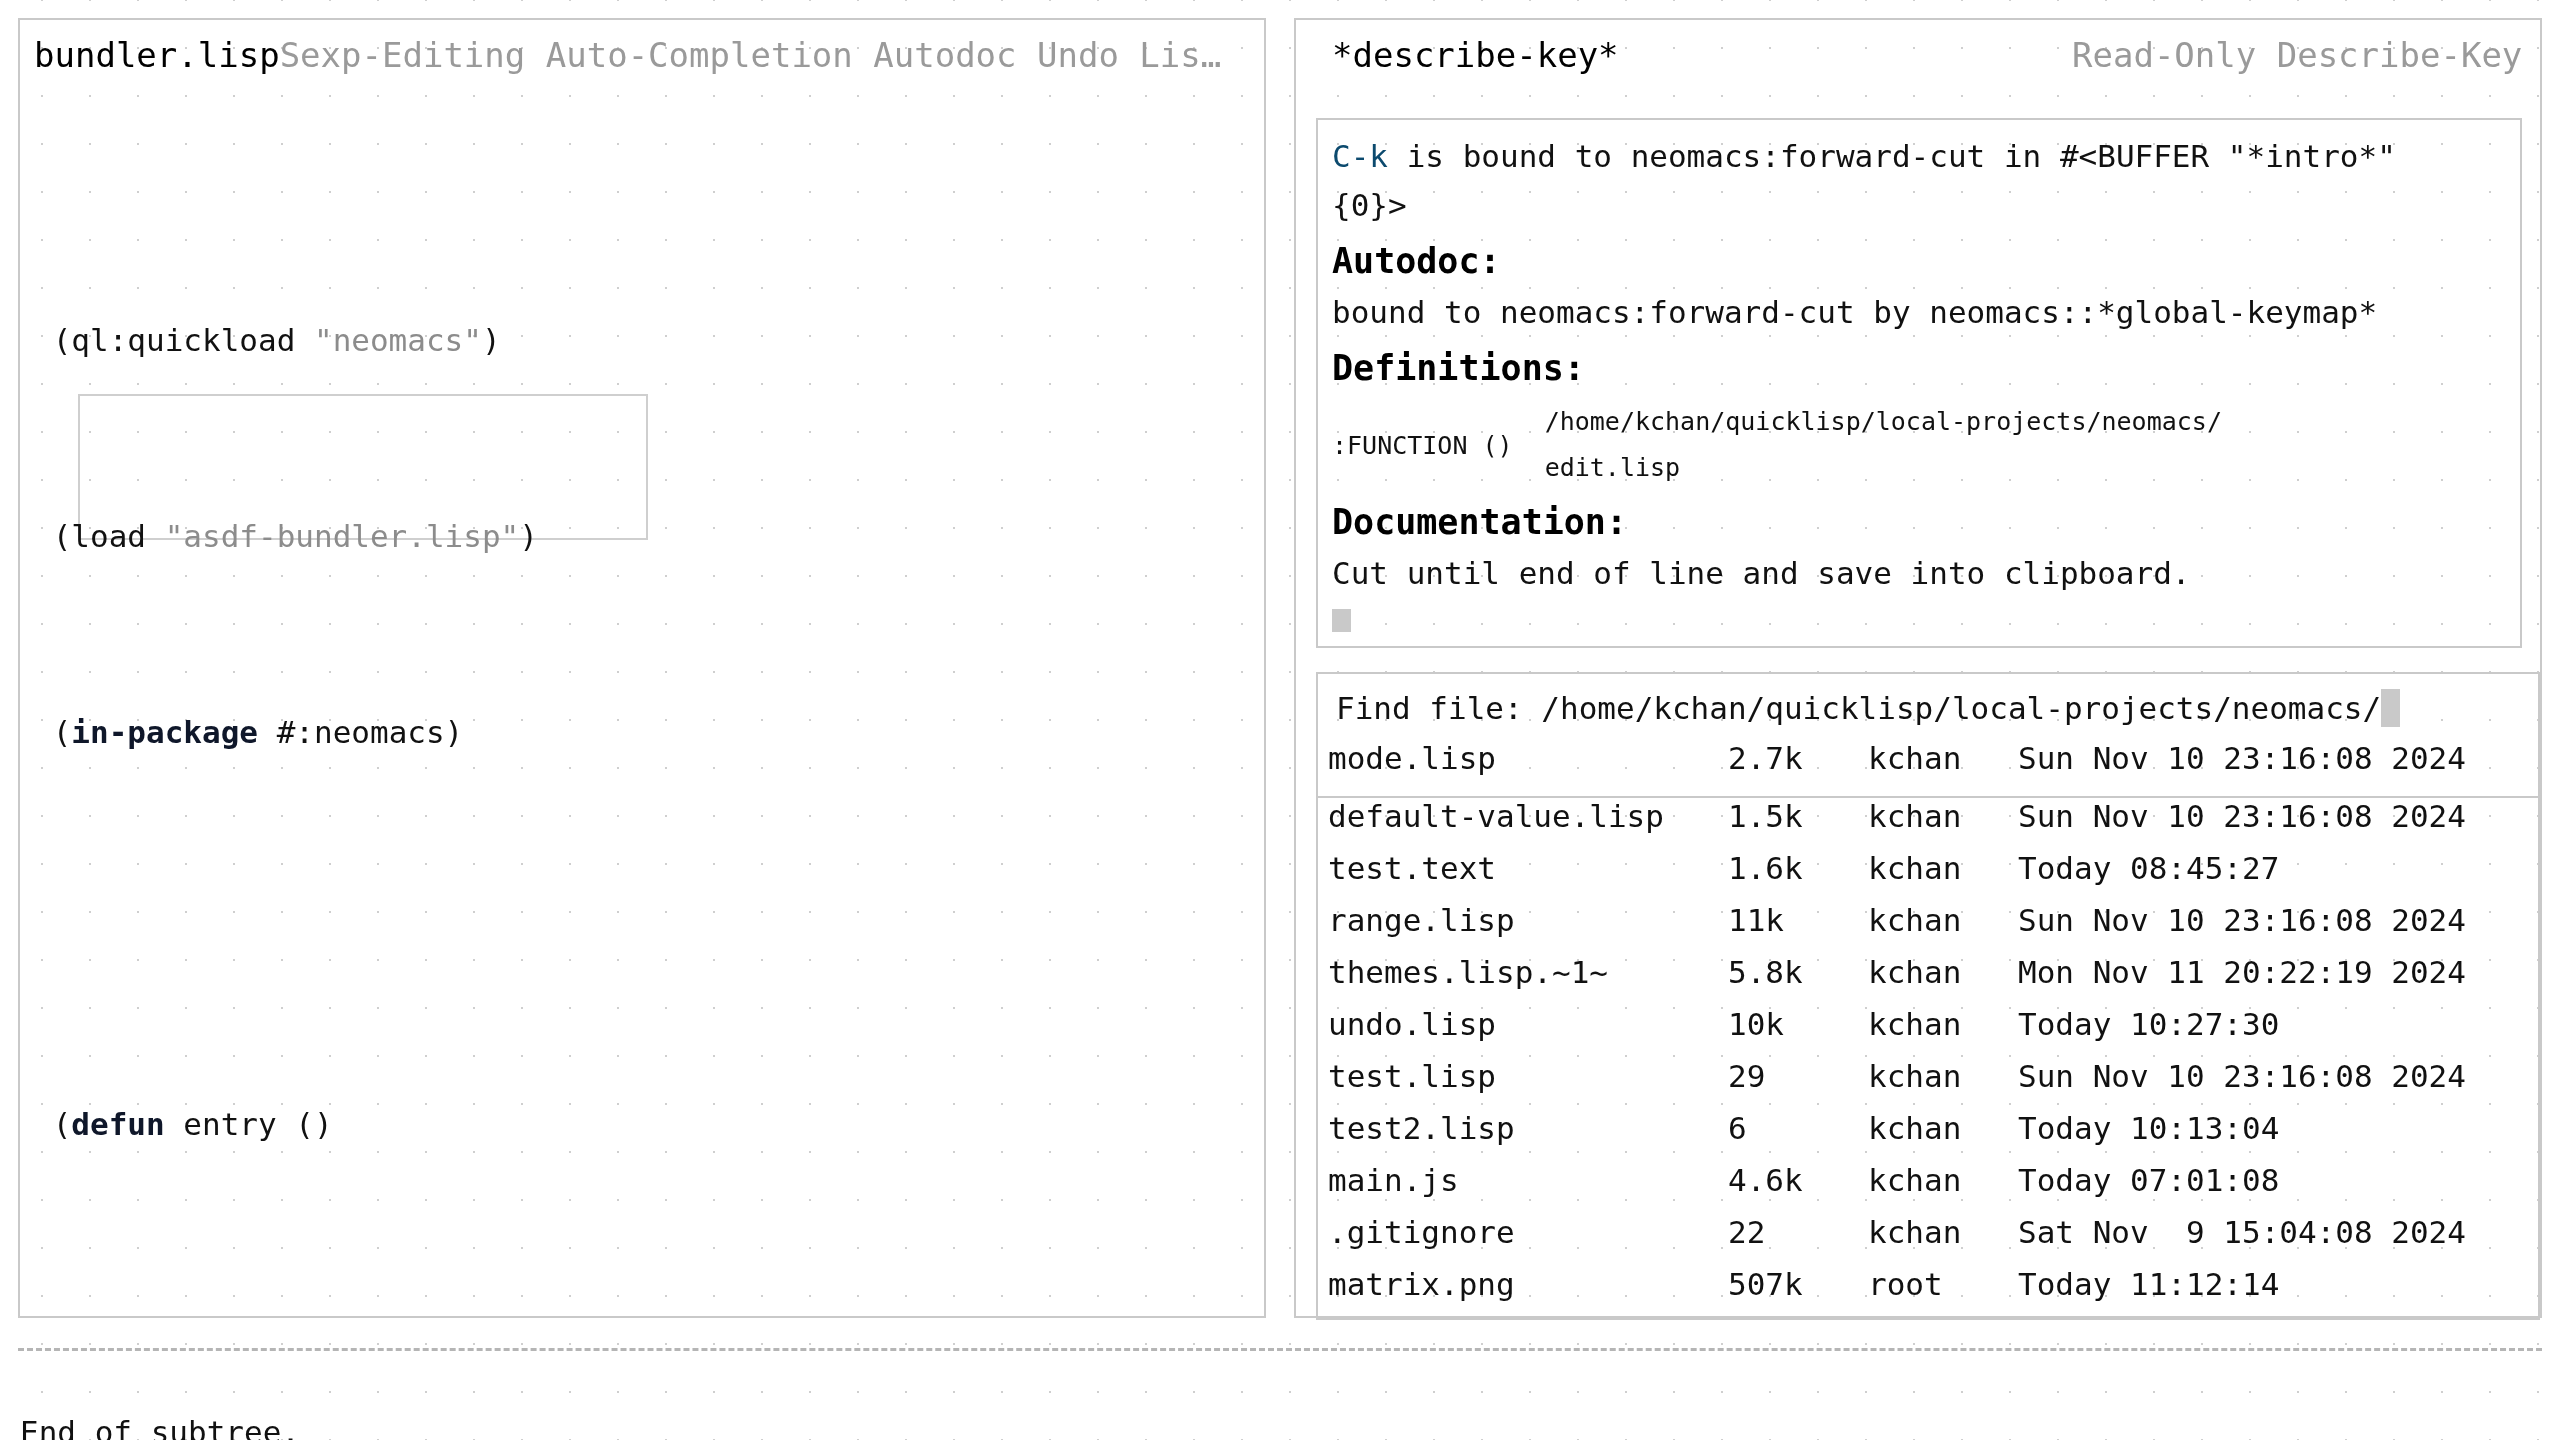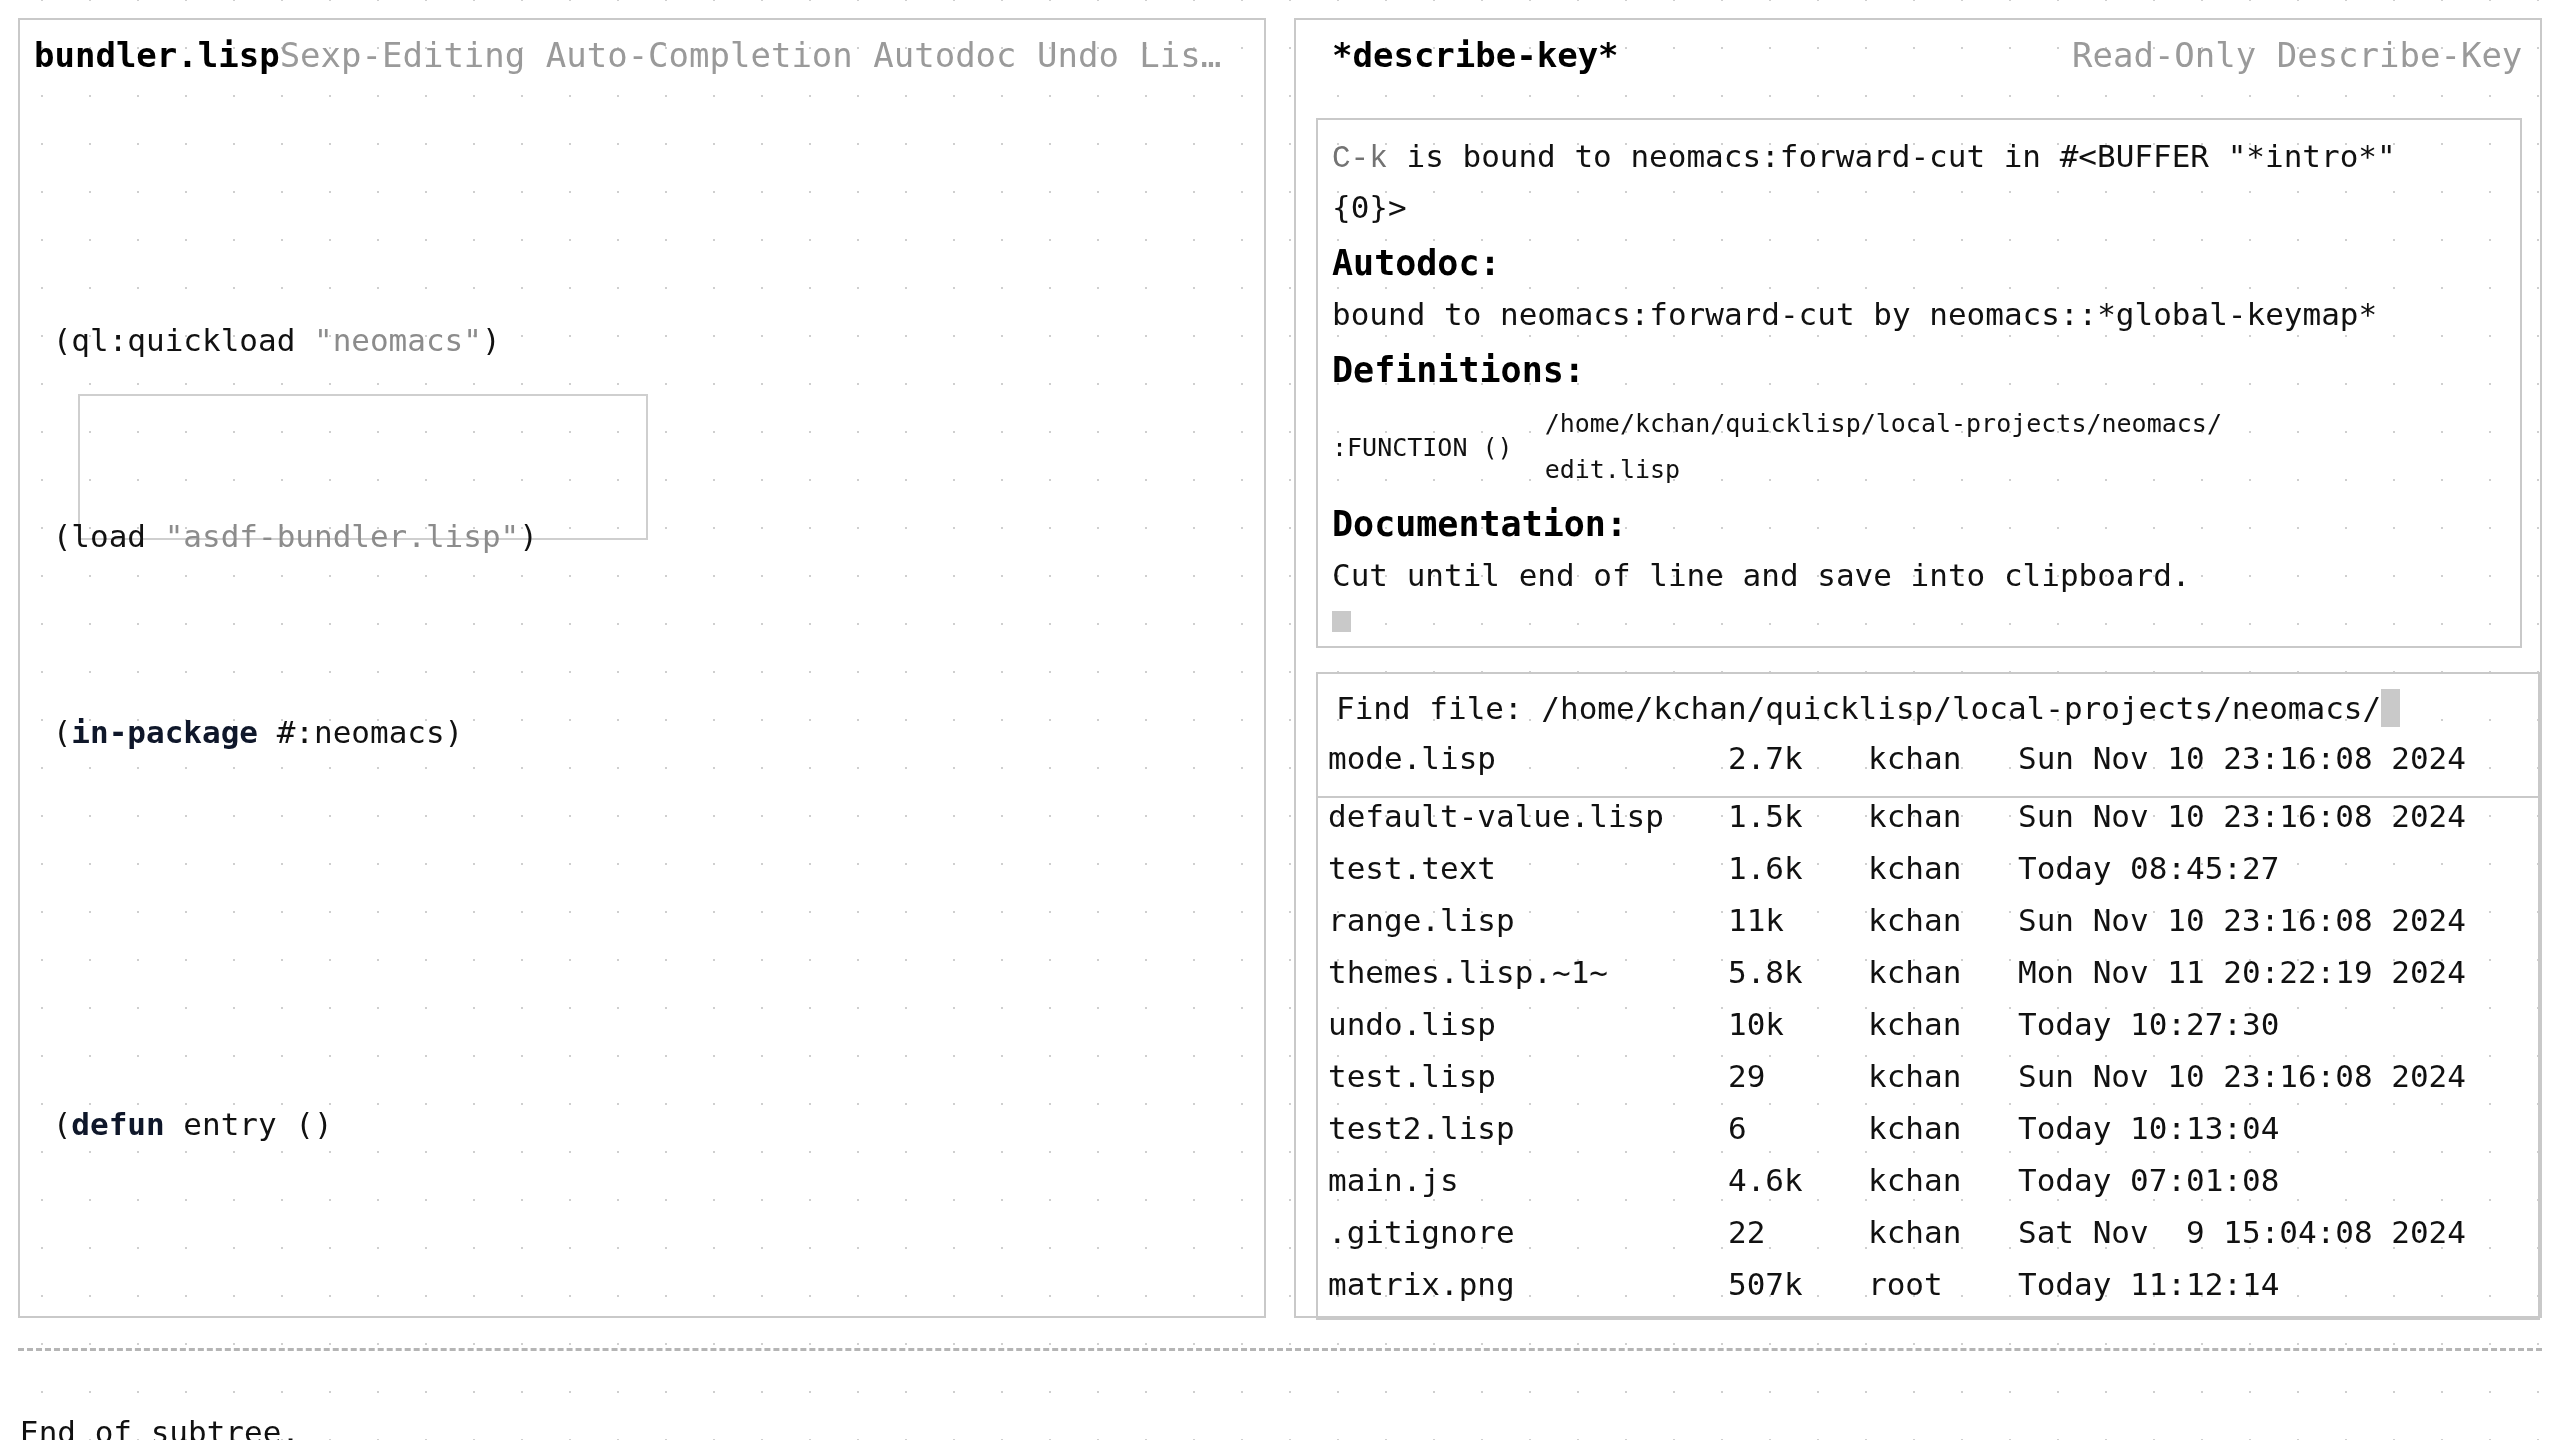--- a/index.html
+++ b/index.html
@@ -39,21 +39,21 @@
   #sub-describe { left: 1316px; top: 118px; width: 1206px; height: 530px; }
   #sub-find     { left: 1316px; top: 672px; width: 1224px; height: 648px; }
 
   
   .hdr {
     position: absolute;
     white-space: nowrap;
     font-size: 34px;
     line-height: 34px;
   }
-  .hdr-title { font-weight: bold; color: #000; }
+  .hdr-title { font-weight: normal; color: #000; }
   .hdr-modes { color: #9a9a9a; }
   #editor-hdr  { left: 34px;   top: 38px; }
   #right-hdr   { left: 1332px; top: 38px; }
   #right-hdr-r { left: 2072px; top: 38px; color: #9a9a9a; font-size: 34px; }
 
   
   #code {
     position: absolute;
     left: 34px; top: 120px;
     width: 1232px; height: 1180px;
@@ -88,21 +88,21 @@
   #describe {
     position: absolute;
     left: 1332px; top: 132px;
     width: 1176px; height: 500px;
     overflow: hidden;
     font-size: 31px;
     line-height: 49px;
     color: #111;
   }
   #describe .dline { white-space: pre; }
-  #describe .key { color: #737373; font-family: Liberation Mono, monospace; }
+  #describe .key { color: #0c4a6e; }
   #describe h3 {
     margin: 6px 0 2px 0;
     font-size: 35px;
     line-height: 50px;
     font-weight: bold;
     color: #000;
   }
   .defrow {
     display: flex;
     align-items: center;

